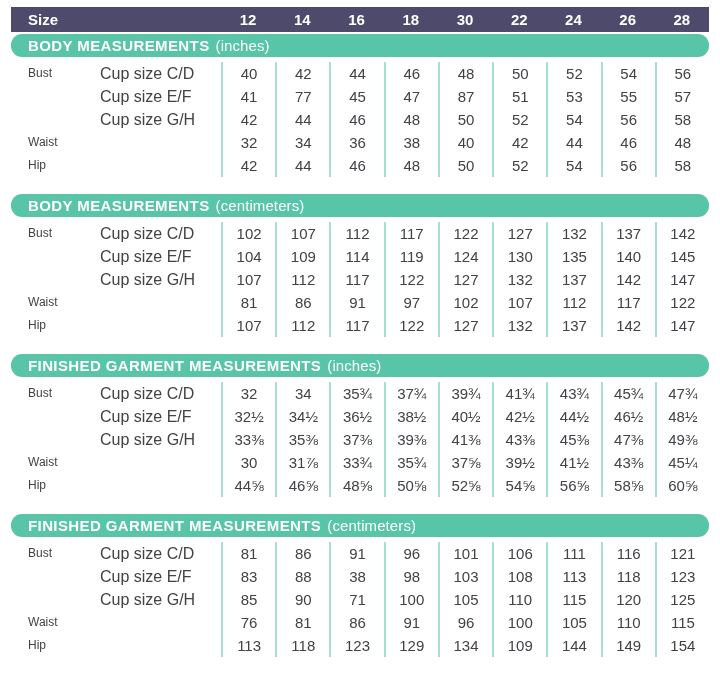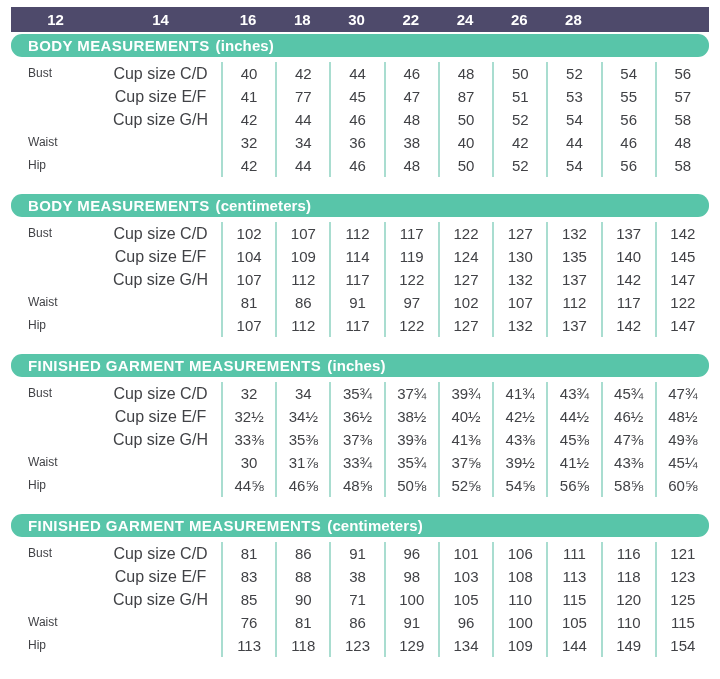--- a/index.html
+++ b/index.html
@@ -51,40 +51,41 @@
     align-items:center;
     gap:6px;
     padding-left:17px;
     color:#ffffff;
     font-size:15px;
     letter-spacing:0.4px;
     margin-bottom:5px;
     border-radius:11px;
   }
   .sec-title{font-weight:700;}
-  .sec-unit{font-weight:700;letter-spacing:0.1px;}
+  .sec-unit{font-weight:400;letter-spacing:0.1px;}
   .section{margin-top:17px;}
   .section:first-of-type{margin-top:0;}
   
   .body-row{height:23px;font-size:15px;}
   .body-row .label1{padding-left:17px;font-size:12px;}
-  .body-row .label2{font-size:16px;text-align:center;}
+  .body-row .label2{font-size:16px;}
   .body-row .data{
     border-left:2px solid var(--divider);
     height:23px;
     display:flex;
     align-items:center;
     justify-content:center;
   }
 </style>
 </head>
 <body>
 
 <div class="sheet">
   <div class="grid-row size-bar" id="size-bar">
+    <div class="cell size-label">Size</div>
 
   <div class="cell num">12</div>
       <div class="cell num">14</div>
       <div class="cell num">16</div>
       <div class="cell num">18</div>
       <div class="cell num">30</div>
       <div class="cell num">22</div>
       <div class="cell num">24</div>
       <div class="cell num">26</div>
       <div class="cell num">28</div>

